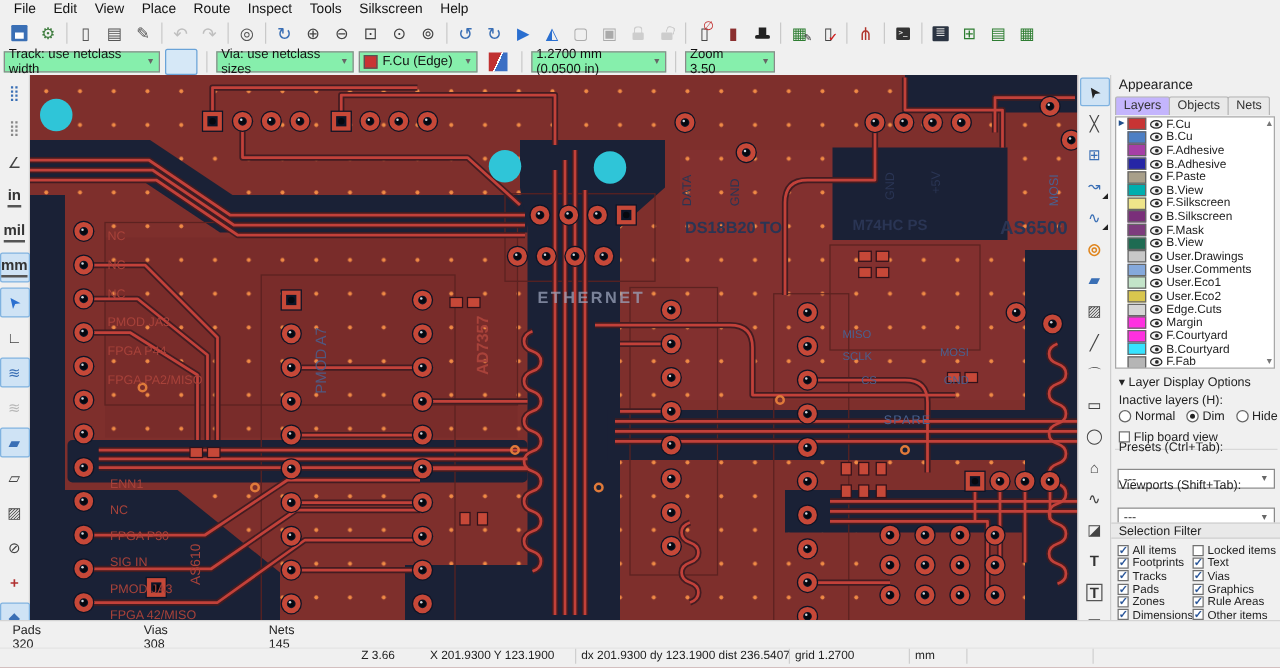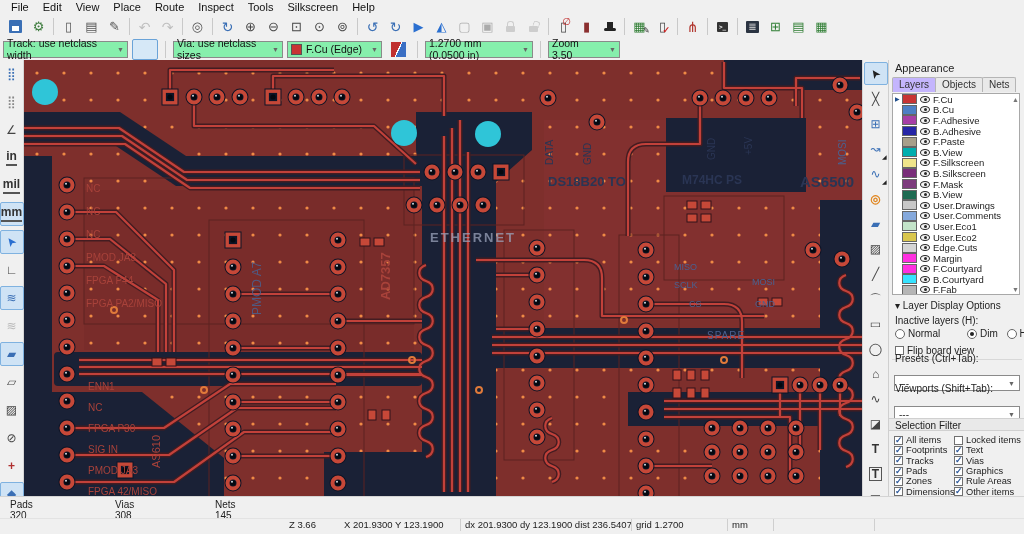--- a/index.html
+++ b/index.html
@@ -894,21 +894,21 @@
     </div>
   <div class="scroll-arrow" style="top:36px">▲</div>
   <div class="scroll-arrow" style="top:226px">▼</div>
 
   <div class="section-label" style="top:240px">
     <span>▾ </span><span>Layer Display Options</span>
   </div>
   <div class="section-label" style="top:255px">Inactive layers (H):</div>
   <div class="section-label" style="top:268px;white-space:nowrap">
     <span><span class="radio"></span><span>Normal</span></span>
-    <span style="margin-left:24px"><span class="radio on"></span><span>Dim</span></span>
+    <span style="margin-left:6px"><span class="radio on"></span><span>Dim</span></span>
     <span style="margin-left:6px"><span class="radio"></span><span>Hide</span></span>
   </div>
   <div class="section-label" style="top:285px">
     <span class="cb"></span><span>Flip board view</span>
   </div>
   <div class="hline" style="top:299px"></div>
   <div class="section-label" style="top:293px">Presets (Ctrl+Tab):</div>
   <div class="sel" style="top:315px">
     <span>---</span>
       <span class="arr">▼</span>

